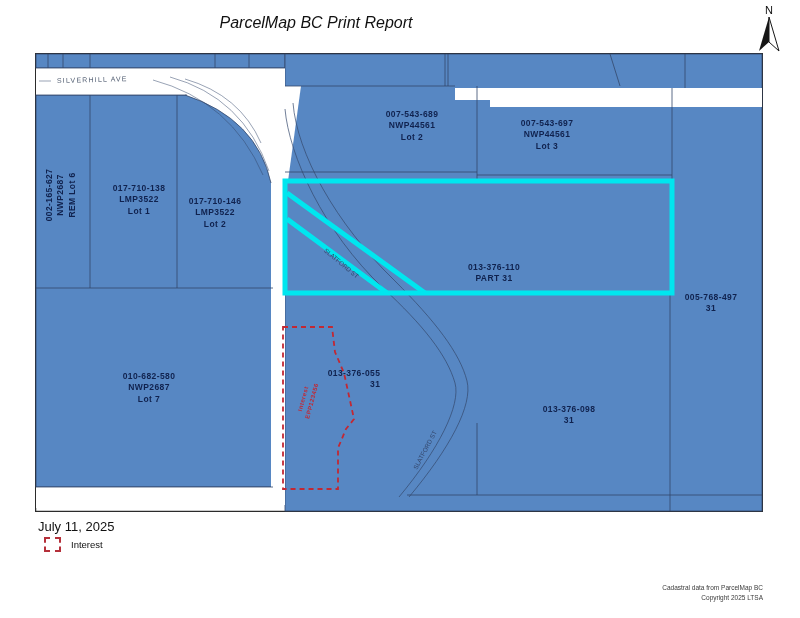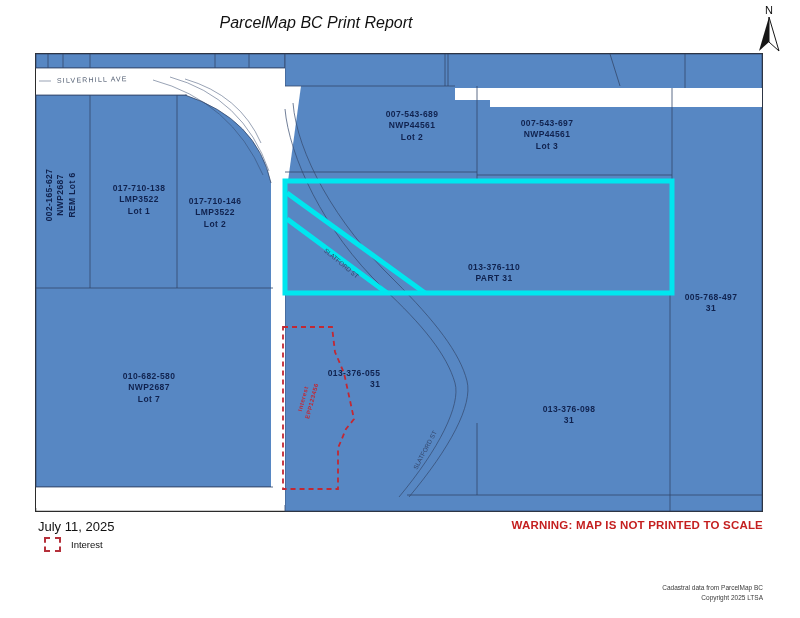--- a/index.html
+++ b/index.html
@@ -153,20 +153,19 @@
     </div>
   </div>
 
   <div id="date">July 11, 2025</div>
 
   <div id="legend">
     <span class="swatch"></span>
     <span class="lbl">Interest</span>
   </div>
 
-  <div id="warning">WARNING: MAP IS NOT PRINTED TO SCALE</div>
 
   <div id="credits">
     <span>Cadastral data from ParcelMap BC</span>
     <span>Copyright 2025 LTSA</span>
   </div>
 
 </div>
 
 </body></html>

